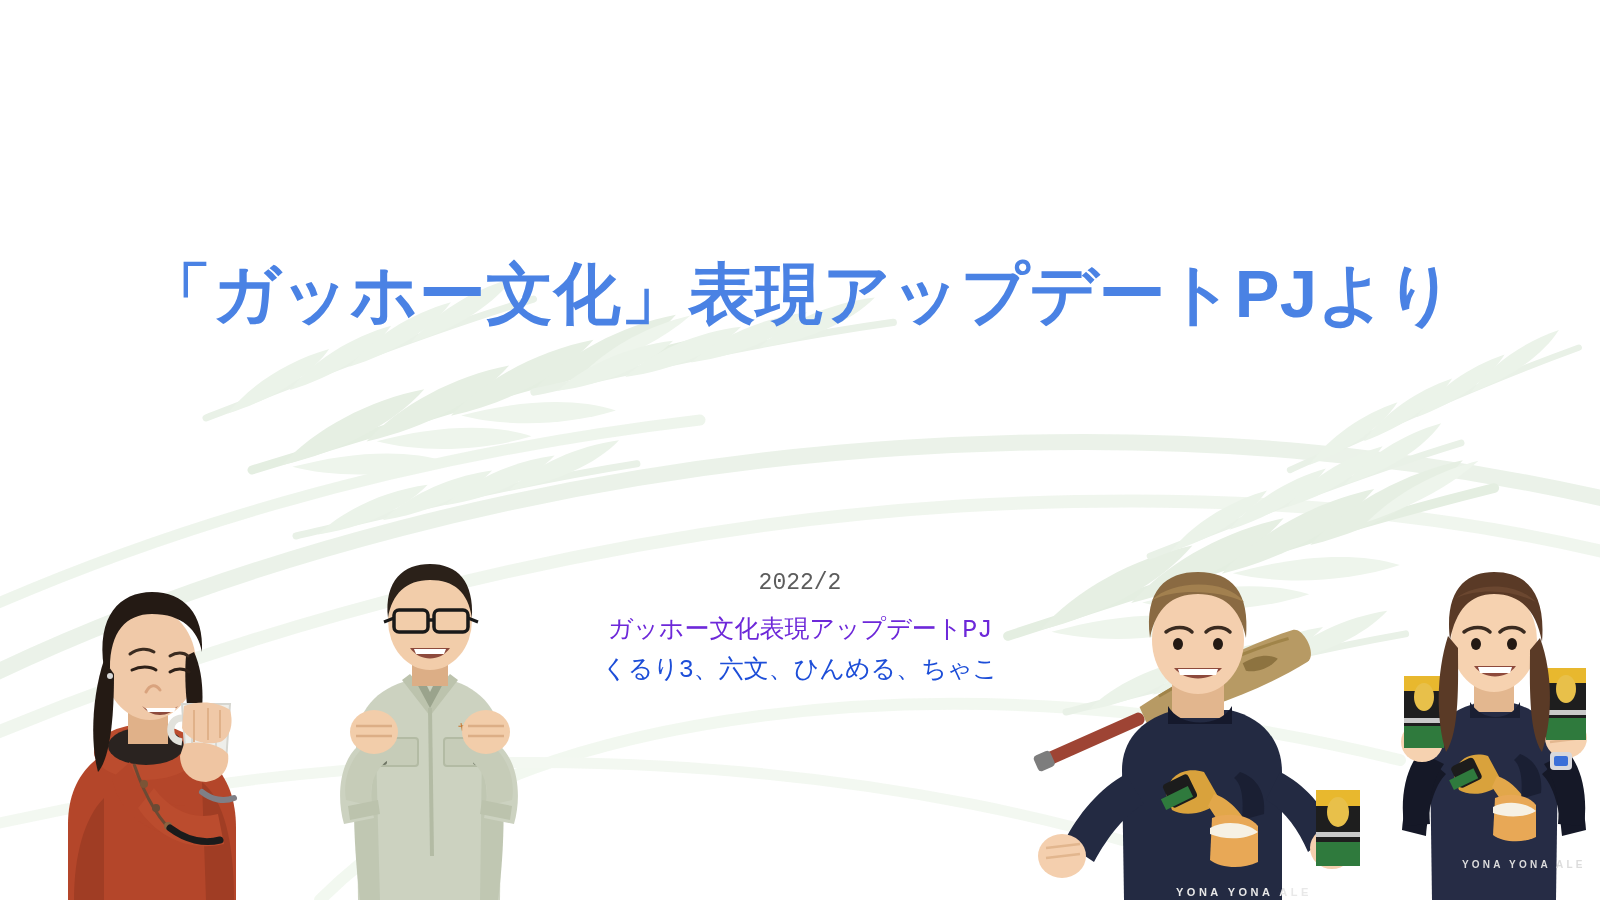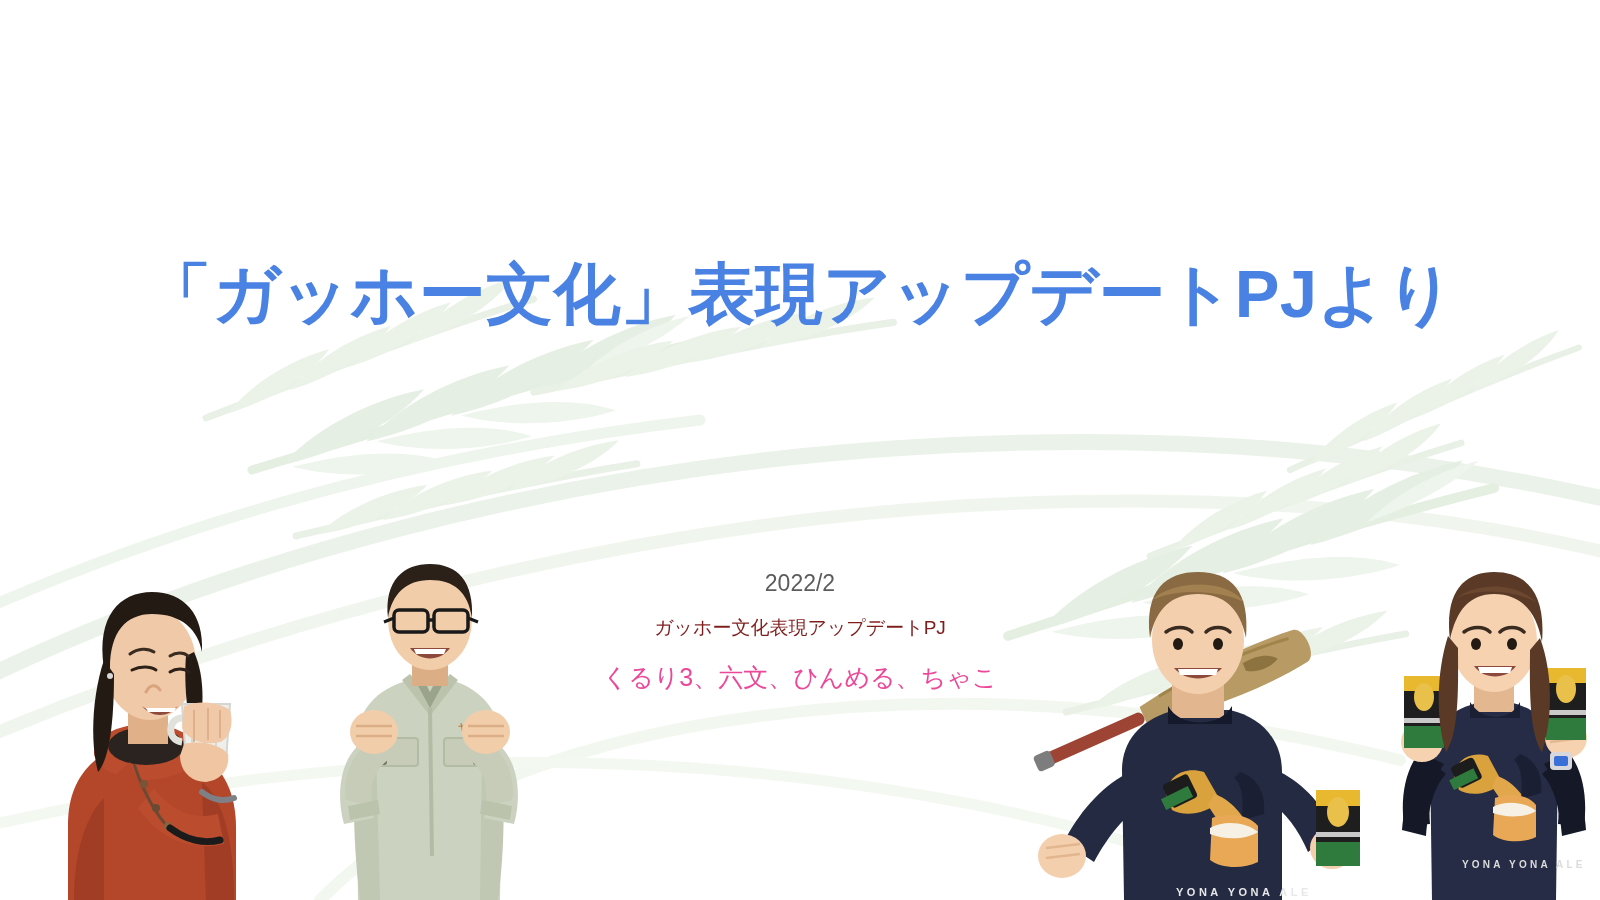--- a/index.html
+++ b/index.html
@@ -44,38 +44,39 @@
   .title-line-1{font-size:67px;}
   .title-line-2{font-size:67px;}
 
   
   .meta-block{
     position:absolute;
     left:0;right:0;
     top:572px;
     z-index:3;
     text-align:center;
+    font-family:Liberation Mono, monospace;
   }
   .meta-date{
     display:block;
     color:#5c5c5c;
     font-size:23px;
     line-height:1.0;
     margin-bottom:23px;
   }
   .meta-team{
     display:block;
-    color:#7f1d1d;
-    font-size:19px;
+    color:#6d28d9;
+    font-size:25px;
     line-height:1.0;
-    margin-bottom:28px;
+    margin-bottom:15px;
   }
   .meta-members{
     display:block;
-    color:#ec4899;
+    color:#1d4ed8;
     font-size:25px;
     line-height:1.0;
   }
 
   
   .person{
     position:absolute;
     bottom:0;
     z-index:2;
   }

